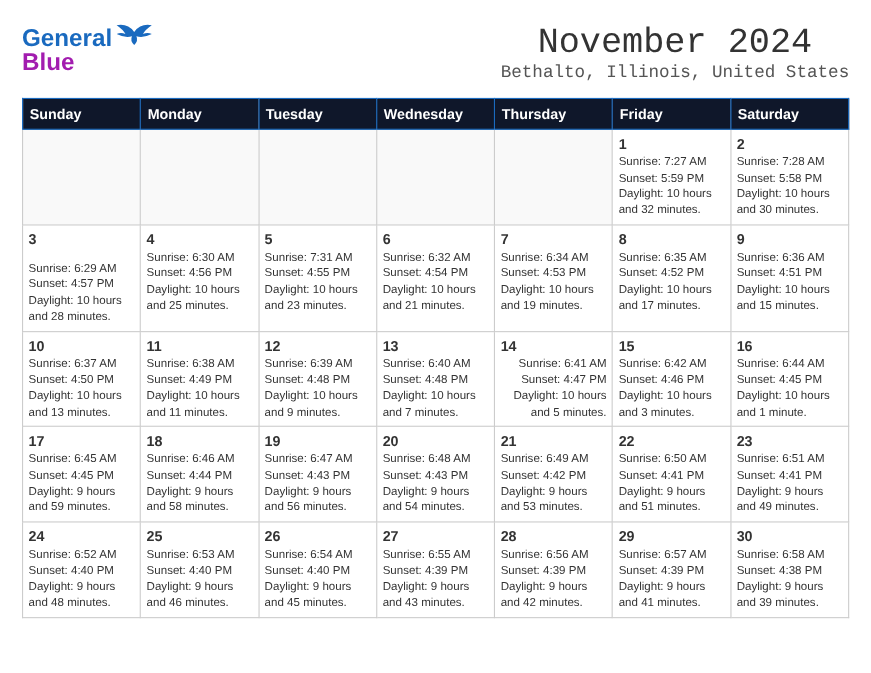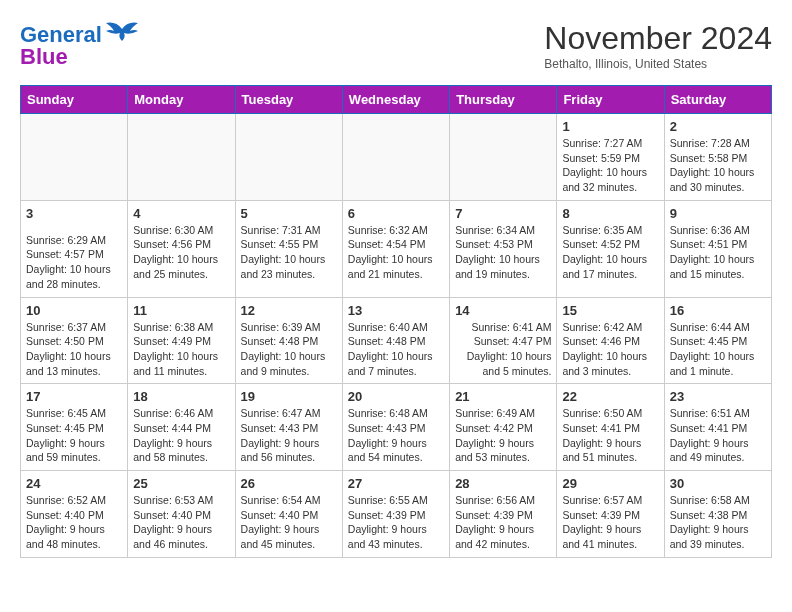--- a/index.html
+++ b/index.html
@@ -25,38 +25,39 @@
     .logo-text {
       font-size: 22px;
       font-weight: bold;
       color: #333;
       line-height: 1;
     }
     .logo-text span {
       color: #1a6abf;
     }
     .title-area {
-      text-align: left;
+      text-align: center;
+      font-family: Liberation Mono, monospace;
     }
     .month-title {
       font-size: 32px;
       font-weight: normal;
       color: #333;
     }
     .location-subtitle {
-      font-size: 12px;
+      font-size: 16px;
       color: #555;
     }
     table {
       width: 100%;
       border-collapse: collapse;
       table-layout: fixed;
     }
     th {
-      background-color: #a21caf;
+      background-color: #0f172a;
       color: white;
       text-align: left;
       padding: 6px 6px;
       font-size: 13px;
       font-weight: bold;
       border: 1px solid #1a6abf;
     }
     td {
       border: 1px solid #ccc;
       vertical-align: top;

